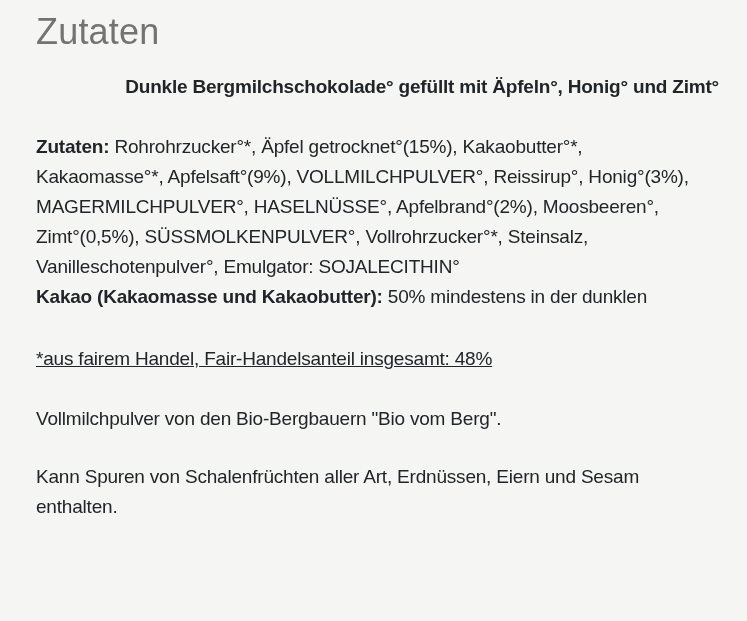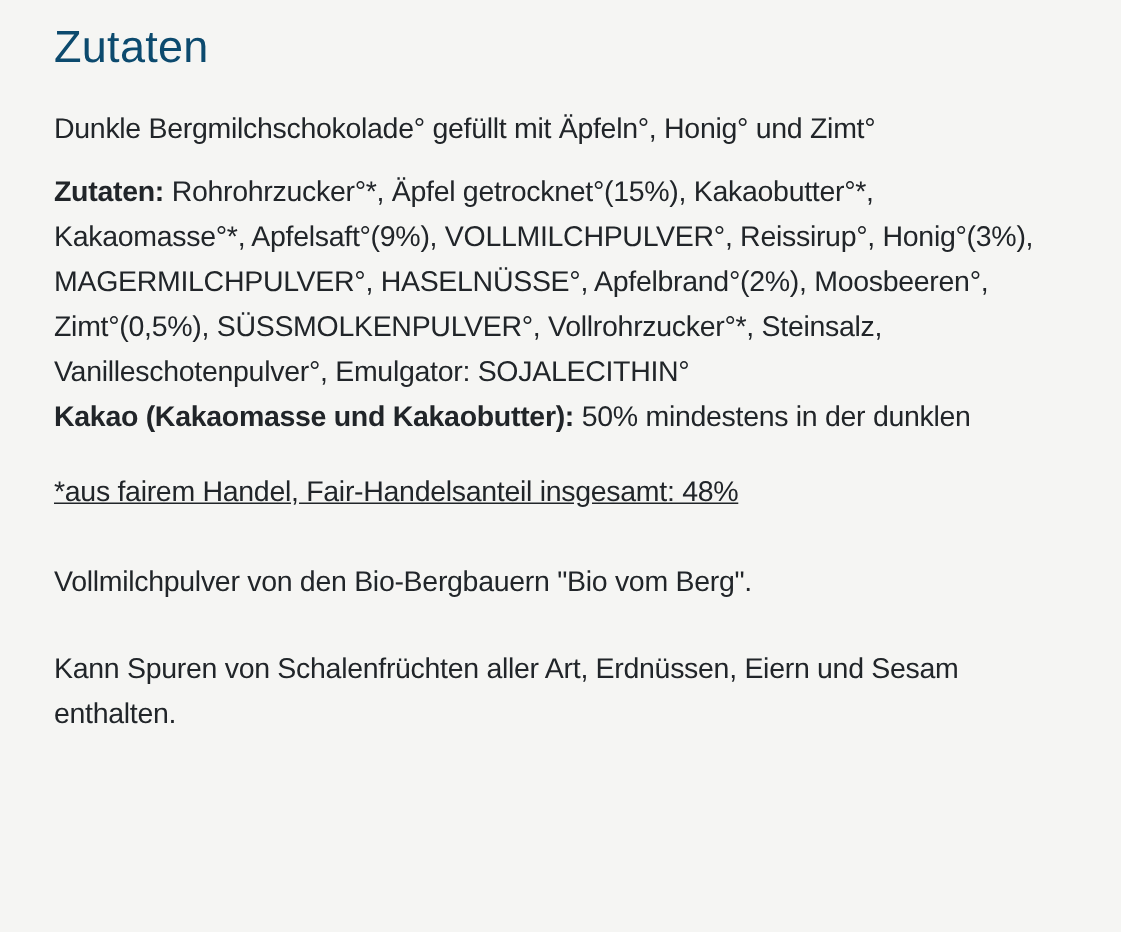--- a/index.html
+++ b/index.html
@@ -15,42 +15,43 @@
     color: #212529;
   }
   .page {
     box-sizing: border-box;
     width: 747px;
     height: 621px;
     padding: 14px 28px 0 36px;
   }
   .section-title {
     margin: 0 0 22px 0;
-    font-size: 30px;
+    font-size: 36px;
     line-height: 36px;
     font-weight: 500;
     letter-spacing: 0.2px;
-    color: #0c4a6e;
+    color: #737373;
   }
   p {
     margin: 0;
     font-size: 19px;
     line-height: 30px;
     letter-spacing: -0.2px;
   }
   .line {
     display: block;
     white-space: nowrap;
   }
   .product-name {
-    font-weight: normal;
-    margin-bottom: 12px;
+    font-weight: bold;
+    margin-bottom: 30px;
+    text-align: right;
   }
   .ingredients-para {
-    margin-bottom: 20px;
+    margin-bottom: 32px;
   }
   .notes-para {
     margin-bottom: 30px;
     text-decoration: underline;
   }
   .supplier-para {
     margin-bottom: 28px;
   }
   b {
     font-weight: bold;

